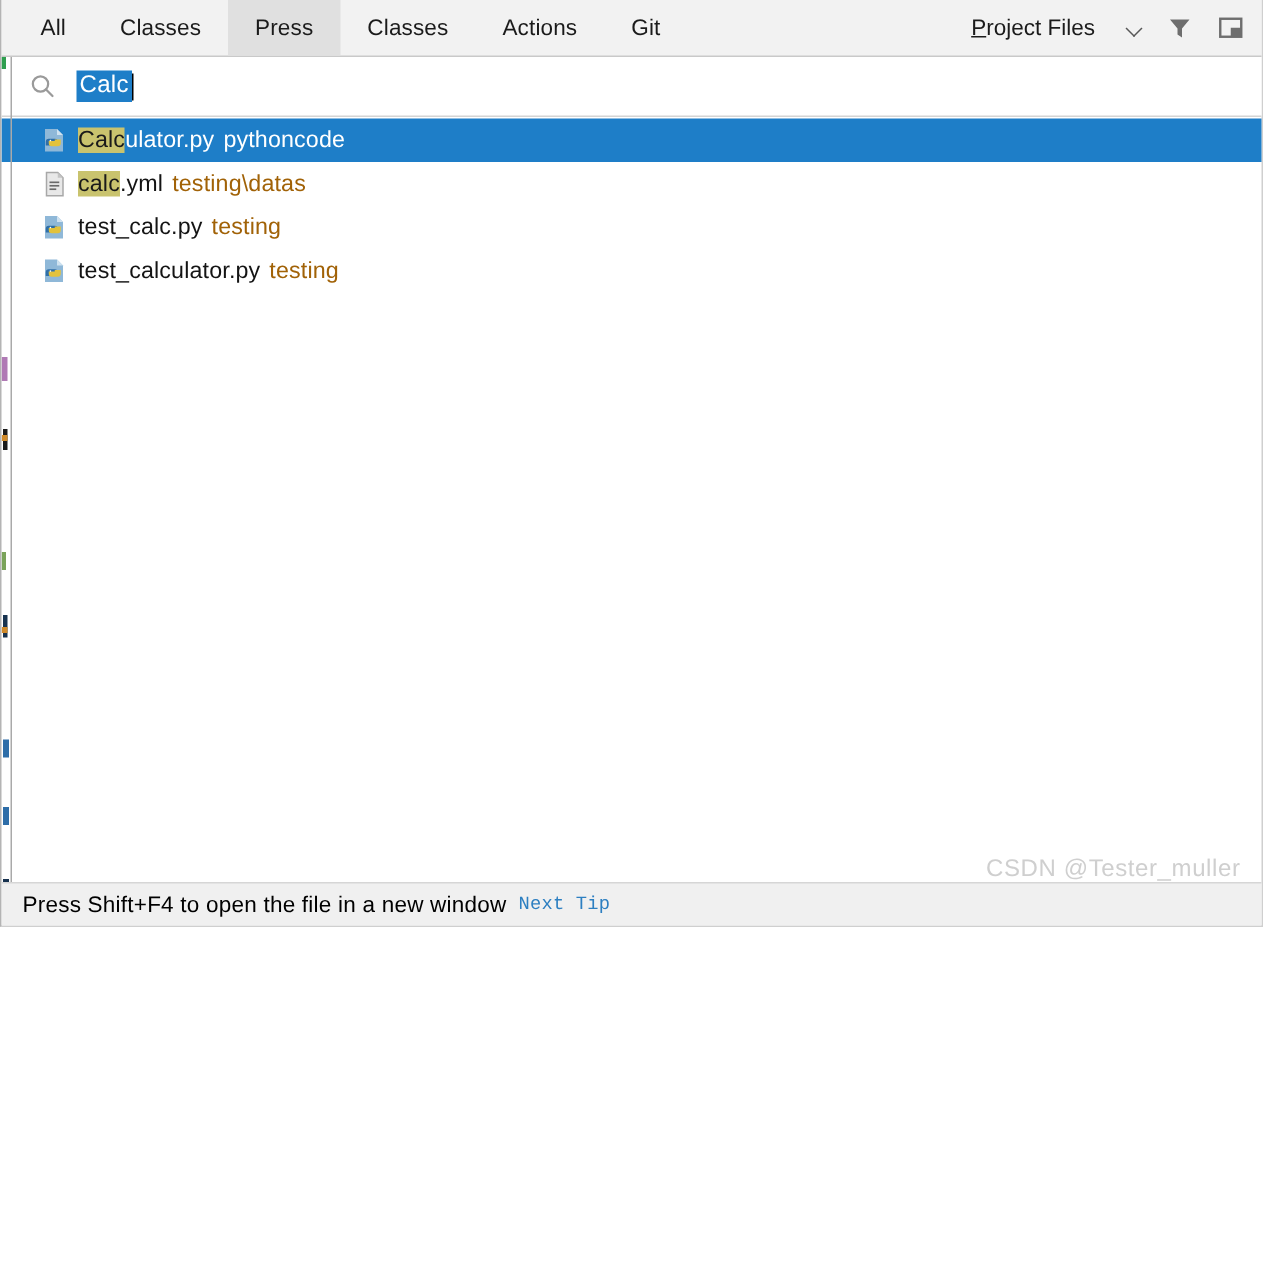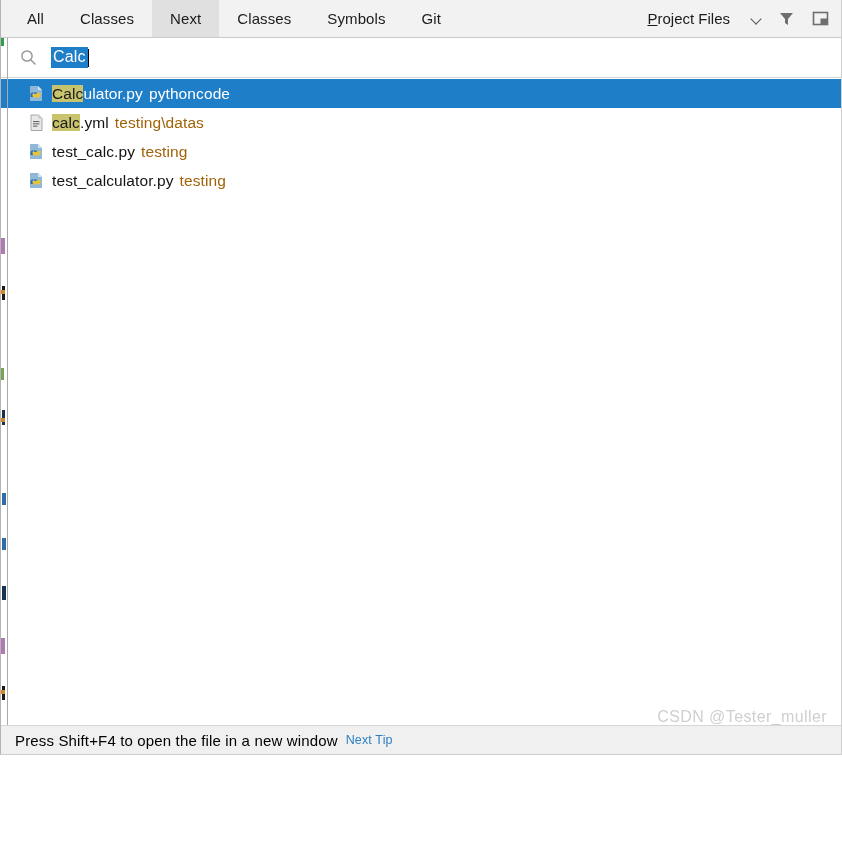--- a/index.html
+++ b/index.html
@@ -8,21 +8,21 @@
     background: #ffffff;
   }
   body {
     font-family: "Liberation Sans", "DejaVu Sans", sans-serif;
     -webkit-font-smoothing: antialiased;
   }
 
   #app {
     position: relative;
     width: 842px;
-    height: 755px;
+    height: 618px;
     background: #ffffff;
     overflow: hidden;
     box-sizing: border-box;
     border-left: 1px solid #b4b4b4;
     border-right: 1px solid #cfcfcf;
     border-bottom: 1px solid #cfcfcf;
   }
 
   
   .header {
@@ -199,20 +199,21 @@
     font-size: 15px;
     color: #000000;
     letter-spacing: 0.15px;
   }
   .status-link {
     margin-left: 8px;
     font-size: 12.5px;
     color: #2d7fc1;
     cursor: default;
     letter-spacing: 0.15px;
+    font-family: Liberation Mono, monospace;
   }
 
   
   .watermark {
     position: absolute;
     right: 14px;
     bottom: 28px;
     font-size: 16px;
     color: #cfcfcf;
     letter-spacing: 0.4px;
@@ -255,27 +256,27 @@
 
   <div class="header">
     <div class="tabs">
       <div class="tab">
         <span>All</span>
       </div>
       <div class="tab">
         <span>Classes</span>
       </div>
       <div class="tab active">
-        <span>Next</span>
+        <span>Press</span>
       </div>
       <div class="tab">
         <span>Classes</span>
       </div>
       <div class="tab">
-        <span>Symbols</span>
+        <span>Actions</span>
       </div>
       <div class="tab">
         <span>Git</span>
       </div>
     </div>
 
     <div class="header-right">
       <div class="proj-files">
         <span class="lbl"><span class="mn">P</span><span>roject Files</span></span>
         <span class="chev"></span>

